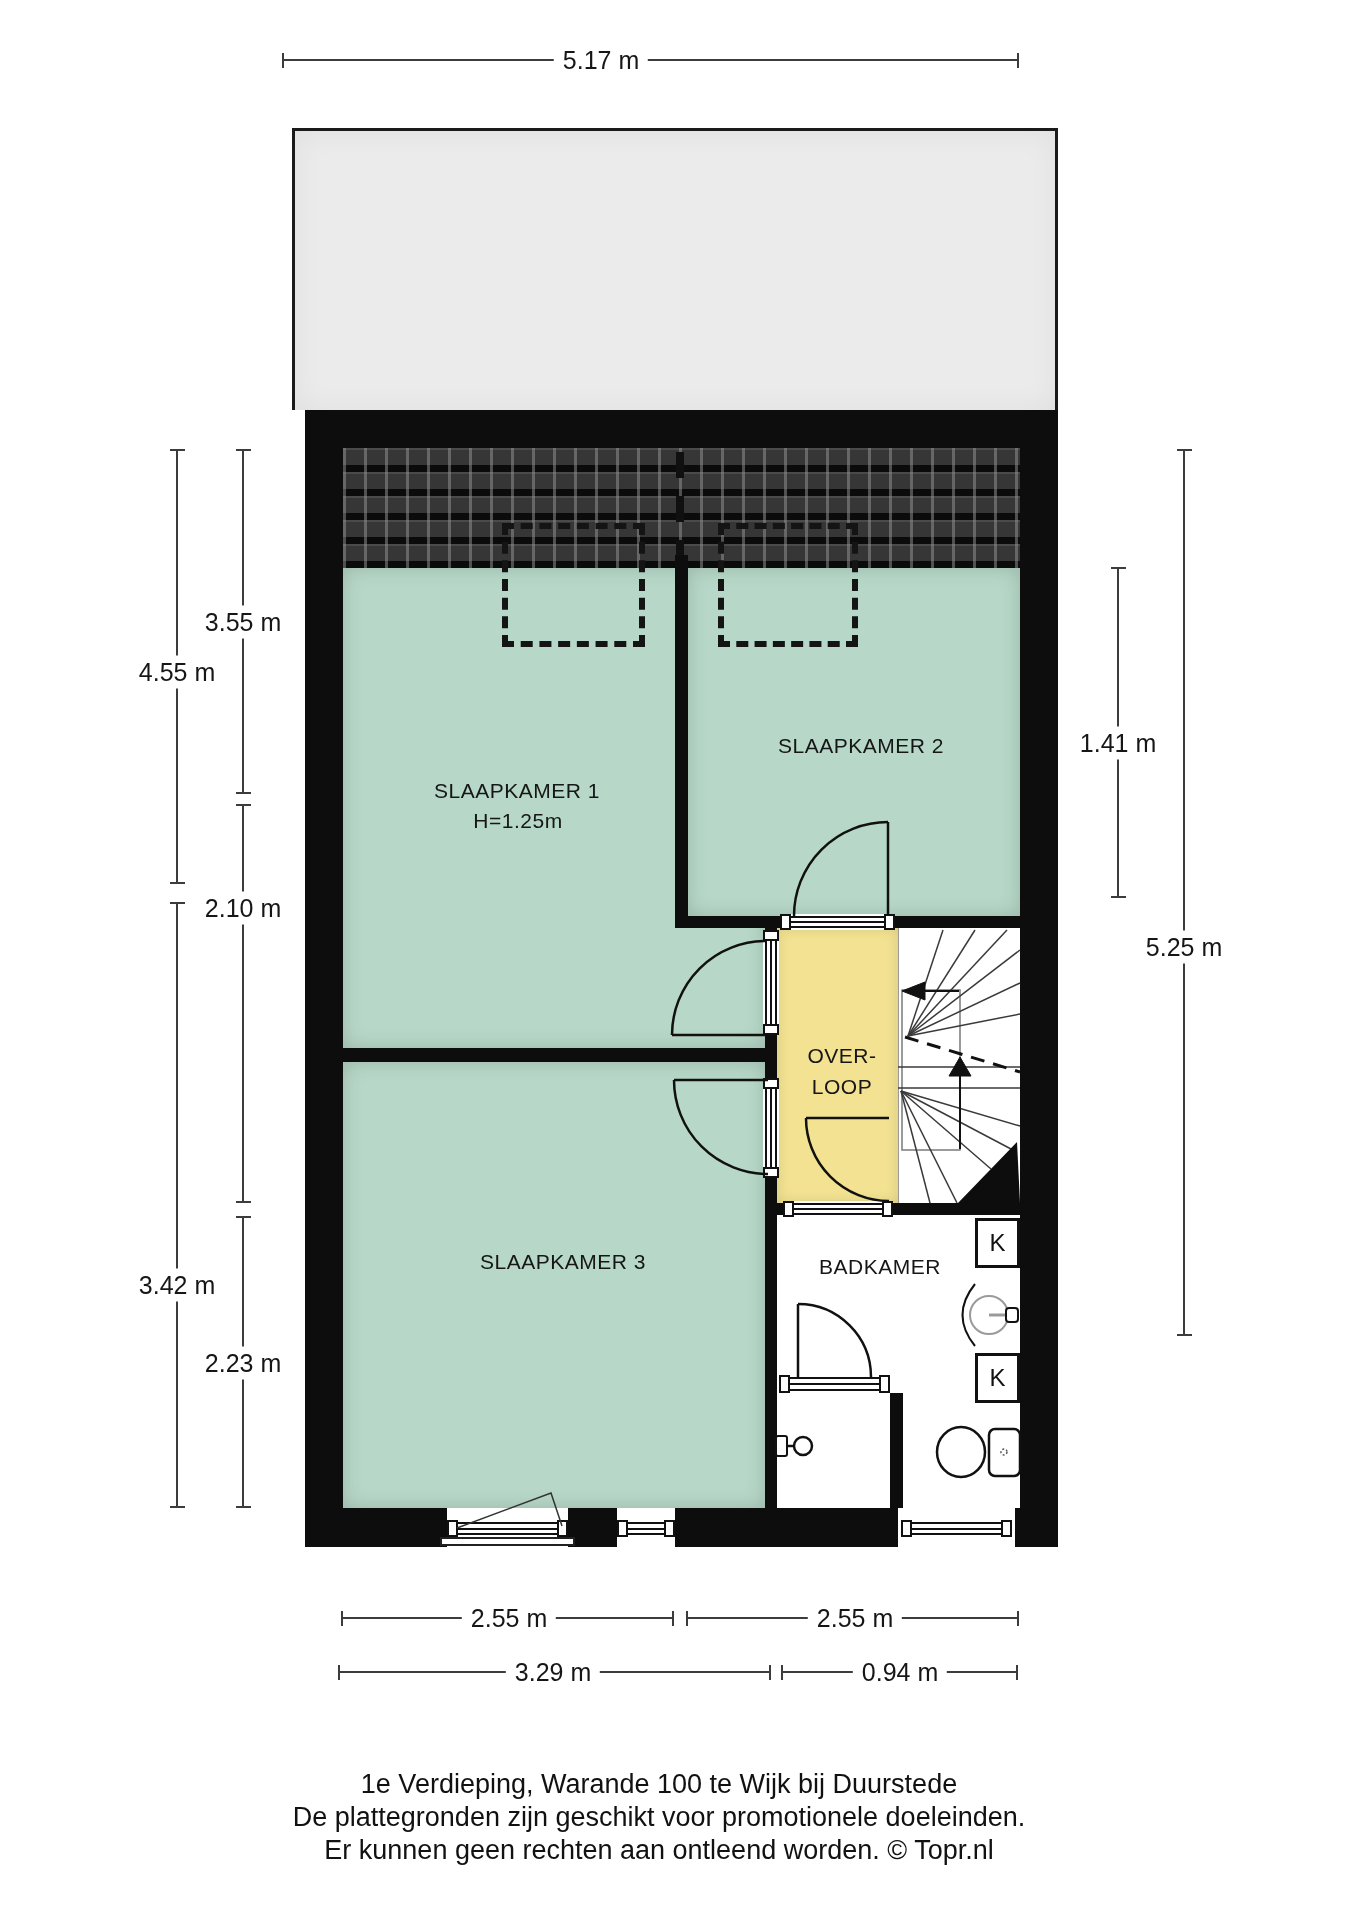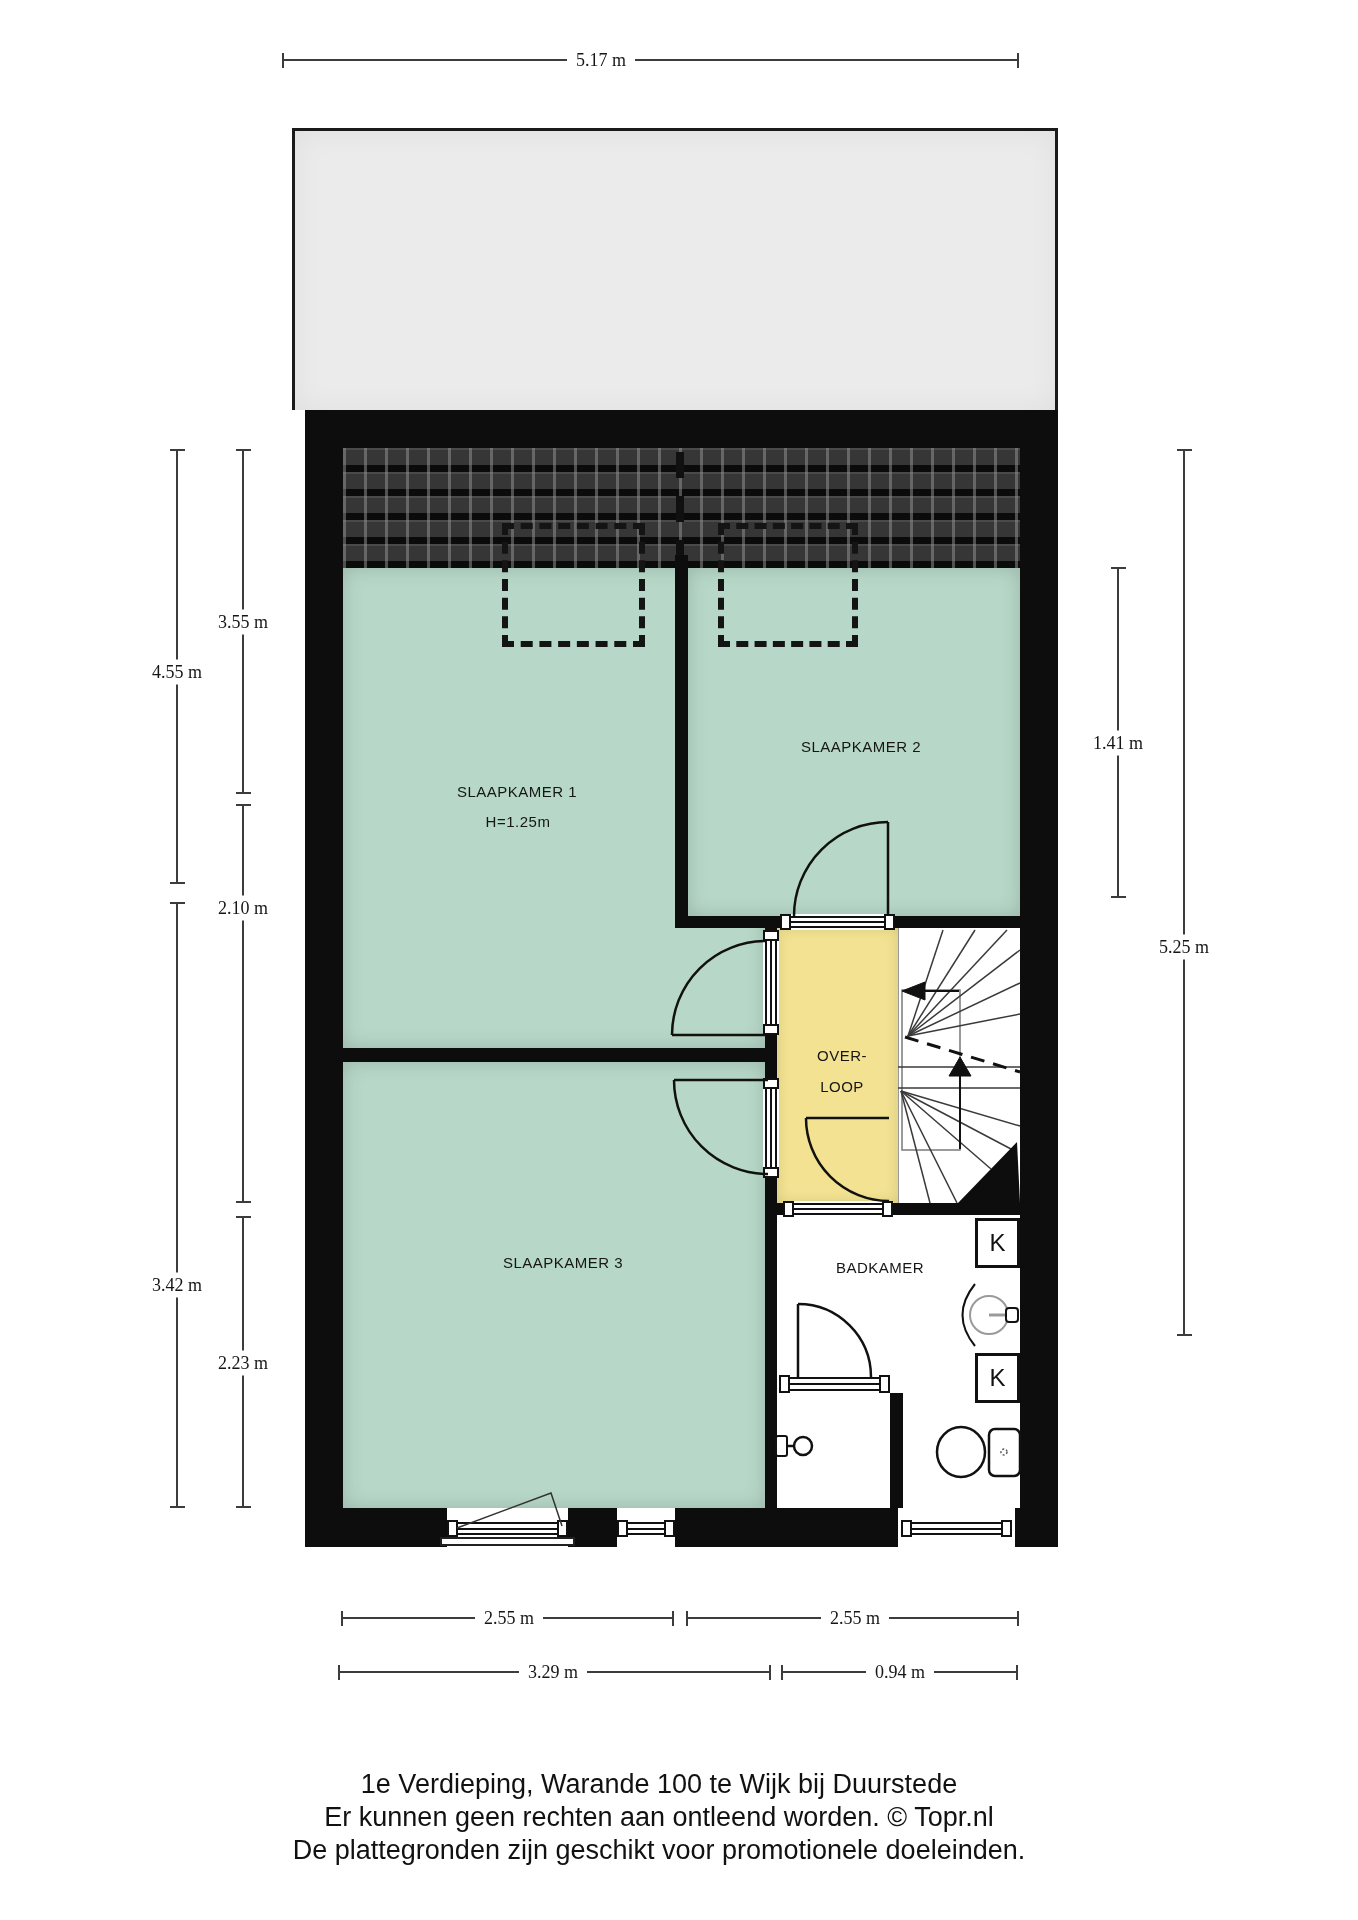--- a/index.html
+++ b/index.html
@@ -20,41 +20,41 @@
   .yellow{background:var(--overloop-yellow);box-shadow:inset 0 0 14px rgba(0,0,0,.12);}
   .white-room{background:#fff;}
   .roof{position:absolute;background:var(--roof-gray);border:3px solid #1a1a1a;border-bottom:none;box-sizing:border-box;box-shadow:inset 0 0 30px rgba(0,0,0,.05);}
   .tiles{position:absolute;background-color:#2e2e2e;
     background-image:
       repeating-linear-gradient(90deg, rgba(150,150,150,.5) 0 3px, rgba(255,255,255,0) 3px 21px),
       repeating-linear-gradient(180deg, #4a4a4a 0 2px, #363636 2px 17px, #0b0b0b 17px 24px);
   }
   .ridge-dash{position:absolute;background:repeating-linear-gradient(180deg,#101010 0 26px,rgba(0,0,0,0) 26px 44px);}
   .dormer{position:absolute;border:6px dashed #141414;box-sizing:border-box;}
-  .roomlabel{position:absolute;transform:translate(-50%,-50%);font-size:15px;letter-spacing:.5px;white-space:nowrap;color:#161616;text-align:center;}
+  .roomlabel{position:absolute;transform:translate(-50%,-50%);font-size:21px;letter-spacing:.5px;white-space:nowrap;color:#161616;text-align:center;}
   .kbox{position:absolute;background:#fff;border:3px solid #111;box-sizing:border-box;display:flex;align-items:center;justify-content:center;font-size:24px;color:#111;}
   
   .dframe-h{position:absolute;background:#fff;}
   .dframe-h .bars{position:absolute;left:10px;right:10px;top:2px;bottom:2px;border-top:2px solid #111;border-bottom:2px solid #111;}
   .dframe-h .bars::after{content:"";position:absolute;left:0;right:0;top:50%;margin-top:-1px;height:2px;background:#111;}
   .dframe-v{position:absolute;background:#fff;}
   .dframe-v .bars{position:absolute;top:10px;bottom:10px;left:2px;right:2px;border-left:2px solid #111;border-right:2px solid #111;}
   .dframe-v .bars::after{content:"";position:absolute;top:0;bottom:0;left:50%;margin-left:-1px;width:2px;background:#111;}
   .cap{position:absolute;background:#fff;border:2.5px solid #111;box-sizing:border-box;}
   .cap-h{width:11px;top:0;bottom:0;}
   .cap-v{height:11px;left:0;right:0;}
   .sill{position:absolute;background:#fff;border:2px solid #222;box-sizing:border-box;}
   
   .hdim{position:absolute;height:0;border-top:2px solid var(--line);}
   .hdim::before,.hdim::after{content:"";position:absolute;top:-8px;width:2px;height:15px;background:var(--line);}
   .hdim::before{left:-1px;} .hdim::after{right:-1px;}
   .vdim{position:absolute;width:0;border-left:2px solid var(--line);}
   .vdim::before,.vdim::after{content:"";position:absolute;left:-8px;height:2px;width:15px;background:var(--line);}
   .vdim::before{top:-1px;} .vdim::after{bottom:-1px;}
-  .dlabel{position:absolute;transform:translate(-50%,-50%);background:#fff;padding:2px 9px;font-size:18px;color:#161616;white-space:nowrap;font-family:Liberation Serif, serif;}
+  .dlabel{position:absolute;transform:translate(-50%,-50%);background:#fff;padding:2px 9px;font-size:25px;color:#161616;white-space:nowrap;}
   .hdim .dlabel{top:-1px;}
   .vdim .dlabel{left:-1px;}
   .overlay{position:absolute;left:0;top:0;pointer-events:none;}
   .footer{position:absolute;left:0;right:40px;top:1768px;text-align:center;font-size:27px;line-height:33px;color:#111;}
 </style>
 </head>
 <body>
 
 <div class="canvas">
 
@@ -254,17 +254,17 @@
   </div>
   <div class="hdim" style="left:339px;top:1671px;width:431px;">
     <span class="dlabel" style="left:214px;">3.29 m</span>
   </div>
   <div class="hdim" style="left:782px;top:1671px;width:235px;">
     <span class="dlabel" style="left:118px;">0.94 m</span>
   </div>
 
   <div class="footer">
     <div>1e Verdieping, Warande 100 te Wijk bij Duurstede</div>
+    <div>De plattegronden zijn geschikt voor promotionele doeleinden.</div>
     <div>Er kunnen geen rechten aan ontleend worden. © Topr.nl</div>
-    <div>De plattegronden zijn geschikt voor promotionele doeleinden.</div>
   </div>
 
 </div>
 
 </body></html>

